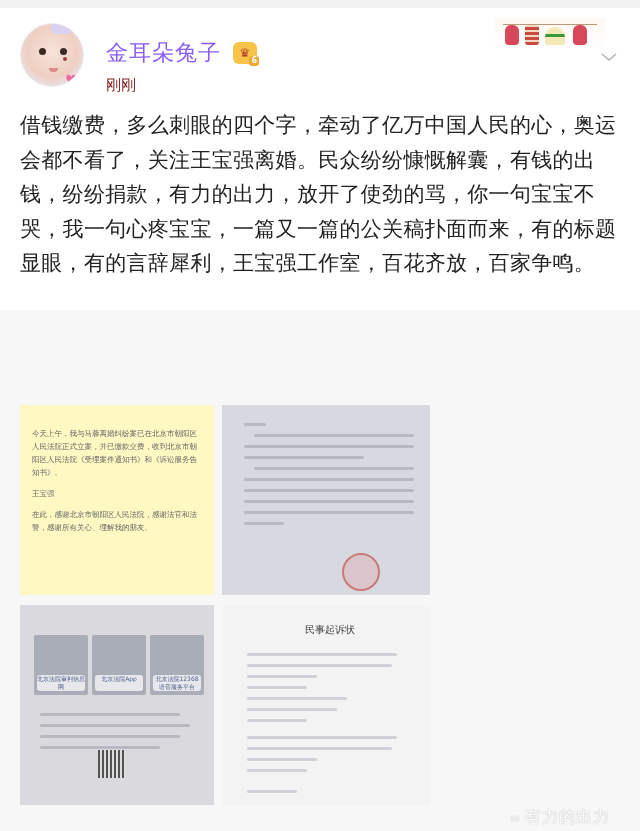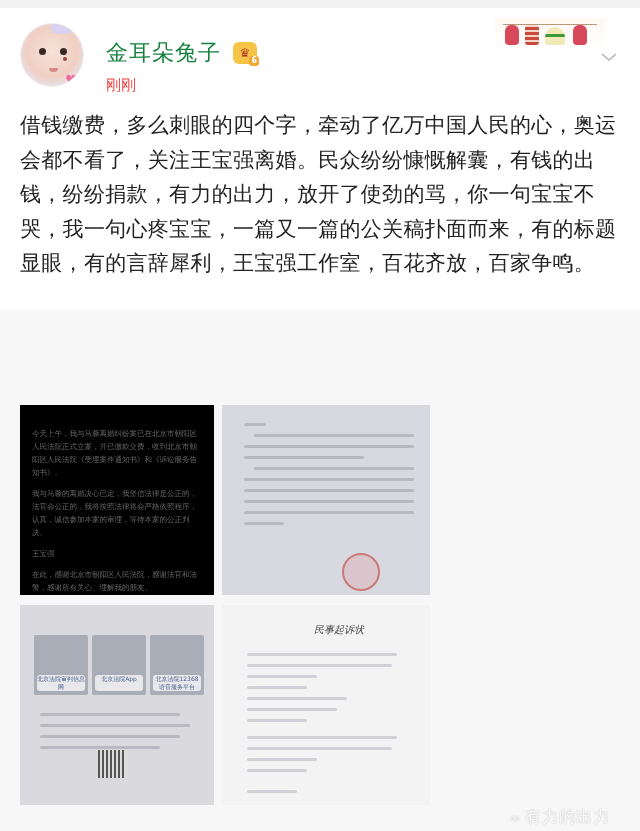--- a/index.html
+++ b/index.html
@@ -12,64 +12,64 @@
   .avatar { position: absolute; left: 20px; top: 15px; width: 64px; height: 64px; border-radius: 50%;
     background: radial-gradient(circle at 50% 45%, #f7e3da 0%, #efcfc2 55%, #e8e0e6 75%, #ffffff 100%);
     border: 1px solid #eee; overflow: hidden; }
   .avatar .eye { position: absolute; width: 7px; height: 7px; border-radius: 50%; background: #3a2a25; top: 24px; }
   .avatar .eye.l { left: 18px; } .avatar .eye.r { left: 39px; }
   .avatar .mole { position: absolute; left: 42px; top: 33px; width: 4px; height: 4px; border-radius: 50%; background: #a3443c; }
   .avatar .mouth { position: absolute; left: 28px; top: 44px; width: 9px; height: 4px; border-radius: 0 0 6px 6px; background: #d98b85; }
   .avatar .heart { position: absolute; left: 44px; top: 48px; color: #f06aa0; font-size: 14px; }
   .avatar .bow { position: absolute; left: 30px; top: -2px; width: 22px; height: 12px; border-radius: 6px; background: #d9d2f2; }
 
-  .username { position: absolute; left: 106px; top: 30px; font-size: 22px; color: #15803d; letter-spacing: 1px; }
+  .username { position: absolute; left: 106px; top: 30px; font-size: 22px; color: #8b5cf6; letter-spacing: 1px; }
   .crown { position: absolute; left: 233px; top: 34px; width: 24px; height: 22px; border-radius: 6px;
     background: #f6c446; color: #b3372a; font-size: 12px; text-align: center; line-height: 22px; font-weight: bold; }
   .crown .lv { position: absolute; right: -2px; bottom: -2px; font-size: 8px; color: #fff; background: #f0a830; border-radius: 3px; padding: 0 2px; line-height: 10px; }
-  .time { position: absolute; left: 106px; top: 68px; font-size: 15px; color: #ef4444; }
+  .time { position: absolute; left: 106px; top: 68px; font-size: 15px; color: #7f1d1d; }
 
   .deco { position: absolute; left: 495px; top: 10px; width: 110px; height: 32px;
     background: linear-gradient(180deg, #fff8f3 0%, #ffffff 100%); }
   .deco .string { position: absolute; left: 8px; top: 6px; width: 94px; height: 1px; background: #b89a7a; }
   .deco .item { position: absolute; top: 7px; width: 14px; height: 20px; border-radius: 3px; }
   .deco .m1 { left: 10px; background: #d6485a; border-radius: 6px 6px 4px 4px; }
   .deco .s1 { left: 30px; background: repeating-linear-gradient(0deg, #c94a3d 0 3px, #f3d6c8 3px 5px); }
   .deco .h1 { left: 50px; width: 20px; top: 9px; height: 18px; background: linear-gradient(180deg, #f2e8b8 0 40%, #3a9a3a 40% 55%, #f2e8b8 55% 100%); border-radius: 10px 10px 3px 3px; }
   .deco .m2 { left: 78px; background: #d6485a; border-radius: 6px 6px 4px 4px; }
   .chevron { position: absolute; left: 600px; top: 40px; width: 18px; height: 18px; }
 
   .body-text { position: absolute; left: 20px; top: 108px; width: 605px; font-size: 21px; line-height: 34.5px; color: #222; letter-spacing: 0.3px; }
 
   .repost { position: absolute; left: 0; top: 310px; width: 640px; height: 521px; background: #f7f7f7; }
   .repost-text { position: absolute; left: 20px; top: 18px; width: 605px; font-size: 20px; line-height: 34px; color: #333; }
   .repost-text .mention { color: #5b83b0; }
 
   .img { position: absolute; overflow: hidden; }
-  .img1 { left: 20px; top: 95px; width: 194px; height: 190px; background: #000000; }
+  .img1 { left: 20px; top: 95px; width: 194px; height: 190px; background: #fef9c3; }
   .img2 { left: 222px; top: 95px; width: 208px; height: 190px; background: #d8d9e0; }
   .img3 { left: 20px; top: 295px; width: 194px; height: 200px; background: #d9d9de; }
   .img4 { left: 222px; top: 295px; width: 208px; height: 200px; background: #f3f3f4; }
 
   .doc-p { font-size: 7.5px; line-height: 13px; color: #666; padding: 0 12px; }
   .img1 .doc-p { margin-top: 8px; }
   .img1 .doc-p:first-child { margin-top: 22px; }
 
   .blurline { height: 3px; background: #b8b8c0; margin: 8px 0 0 0; border-radius: 2px; }
   .img2 .lines { position: absolute; left: 22px; top: 10px; width: 170px; }
   .seal { position: absolute; left: 120px; top: 148px; width: 38px; height: 38px; border-radius: 50%; border: 2px solid #c97a78; background: rgba(220,140,140,0.25); }
 
   .tiles { position: absolute; left: 14px; top: 30px; width: 170px; height: 60px; display: flex; gap: 4px; }
   .tile { flex: 1; background: #a8adb8; border-radius: 2px; position: relative; }
   .tile .cap { position: absolute; left: 3px; right: 3px; bottom: 4px; height: 16px; background: #e8e8ec; border-radius: 3px; font-size: 6px; color: #4a5c8a; text-align: center; line-height: 8px; }
   .qr { position: absolute; left: 78px; top: 145px; width: 28px; height: 28px;
     background: repeating-linear-gradient(90deg, #333 0 2px, #ddd 2px 4px), #333; opacity: 0.8; }
   .img3 .lines { position: absolute; left: 20px; top: 100px; width: 150px; }
 
-  .img4 .title { position: absolute; left: 13px; width: 208px; top: 18px; text-align: center; font-size: 10px; color: #444; font-style: italic; }
+  .img4 .title { position: absolute; left: 4px; width: 208px; top: 18px; text-align: center; font-size: 10px; color: #444; }
   .img4 .lines { position: absolute; left: 25px; top: 28px; width: 150px; }
   .img4 .blurline { background: #d0d0d6; }
 
   .watermark { position: absolute; left: 510px; top: 807px; font-size: 16px; color: #ffffff; text-shadow: 0 0 1px #bbb, 0 0 2px #ccc; letter-spacing: 1px; }
   .watermark .logo { font-size: 12px; margin-right: 4px; }
 </style>
 </head>
 <body>
 
 <div class="topbar"></div>
@@ -99,21 +99,20 @@
     <polyline points="2,6 9,12 16,6" fill="none" stroke="#b5b5b5" stroke-width="1.6"></polyline>
   </svg>
 </div>
 
 <div class="body-text">借钱缴费，多么刺眼的四个字，牵动了亿万中国人民的心，奥运会都不看了，关注王宝强离婚。民众纷纷慷慨解囊，有钱的出钱，纷纷捐款，有力的出力，放开了使劲的骂，你一句宝宝不哭，我一句心疼宝宝，一篇又一篇的公关稿扑面而来，有的标题显眼，有的言辞犀利，王宝强工作室，百花齐放，百家争鸣。</div>
 
 <div class="repost">
 
   <div class="img img1">
     <div class="doc-p">今天上午，我与马蓉离婚纠纷案已在北京市朝阳区人民法院正式立案，并已缴款交费，收到北京市朝阳区人民法院《受理案件通知书》和《诉讼服务告知书》。</div>
-    <div class="doc-p">我与马蓉的离婚决心已定，我坚信法律是公正的，法官会公正的，我将按照法律将会严格依照程序，认真，诚信参加本案的审理，等待本案的公正判决。</div>
     <div class="doc-p">王宝强</div>
     <div class="doc-p">在此，感谢北京市朝阳区人民法院，感谢法官和法警，感谢所有关心、理解我的朋友。</div>
 
   </div>
 
   <div class="img img2">
     <div class="lines">
       <div class="blurline" style="width:22px"></div>
       <div class="blurline" style="width:160px;margin-left:10px"></div>
       <div class="blurline" style="width:170px"></div>

